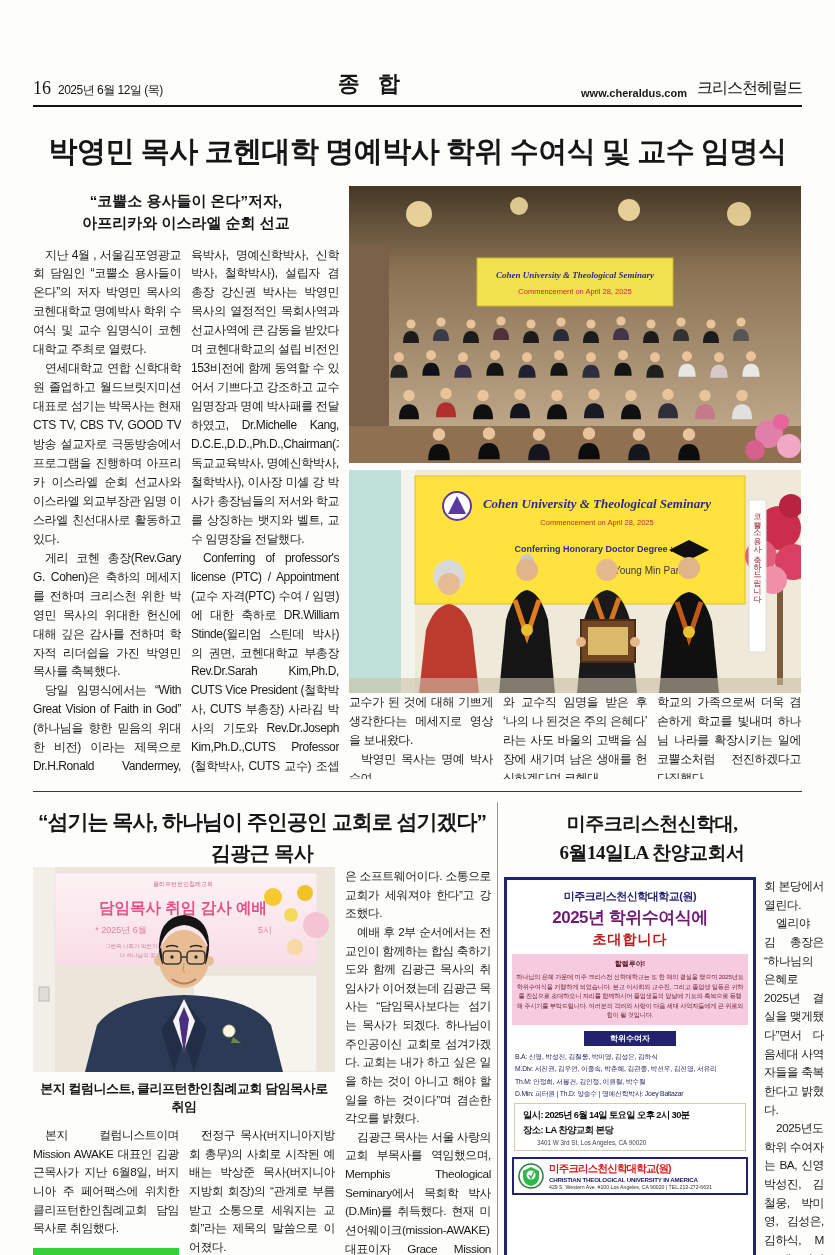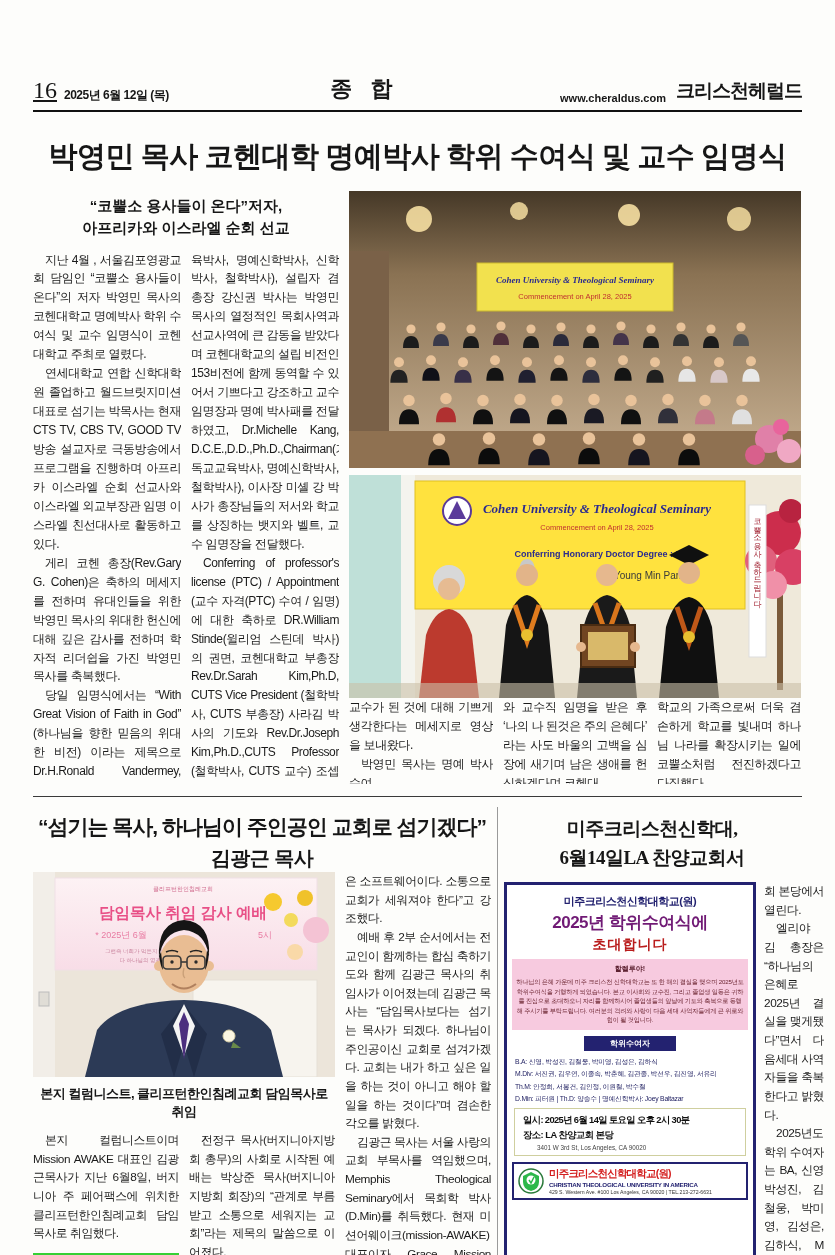--- a/index.html
+++ b/index.html
@@ -3,26 +3,26 @@
 <meta charset="utf-8">
 <style>
   html,body{margin:0;padding:0;background:#e8e8e8;}
   .page{width:835px;height:1255px;background:#fdfdfb;margin:0 auto;position:relative;
         font-family:"Liberation Sans",sans-serif;color:#161616;overflow:hidden;box-sizing:border-box;
         padding:0 33px;}
   
   .hdr{display:flex;justify-content:space-between;align-items:flex-end;padding-top:34px;
        border-bottom:2px solid #111;padding-bottom:6px;}
   .hdr-left{display:flex;align-items:flex-end;gap:7px;}
-  .pageno{font-family:"Liberation Serif",serif;font-size:24px;font-weight:400;text-decoration:underline;}
-  .pdate{font-size:12px;font-weight:bold;letter-spacing:-0.5px;}
+  .pageno{font-family:"Liberation Serif",serif;font-size:18px;font-weight:400;}
+  .pdate{font-size:12px;font-weight:normal;letter-spacing:-0.5px;}
   .section{font-size:22px;font-weight:bold;letter-spacing:6px;}
   .hdr-right{display:flex;align-items:flex-end;gap:10px;}
   .site{font-size:11px;font-weight:bold;}
-  .masthead{font-size:19px;font-weight:700;letter-spacing:-1px;margin-top:44px;}
+  .masthead{font-size:16px;font-weight:400;letter-spacing:-1px;margin-top:44px;}
   
   .headline{font-family:"Liberation Serif",serif;font-size:29px;font-weight:900;text-align:center;
             letter-spacing:-0.5px;margin:25px 0 14px;white-space:nowrap;}
   
   .main-row{display:flex;gap:10px;}
   .left-block{width:306px;flex:none;}
   .subhead{text-align:center;font-size:15px;font-weight:bold;line-height:1.45;margin:4px 0 12px;}
   .cols2{display:flex;gap:10px;height:532px;overflow:hidden;}
   .kcol{width:148px;flex:none;overflow:hidden;}
   .kbody{font-size:12px;line-height:1.58;text-align:justify;letter-spacing:-0.4px;color:#1b1b1b;}
@@ -99,21 +99,21 @@
   <div class="main-row">
     <div class="left-block">
       <div class="subhead">
         <div>“코뿔소 용사들이 온다”저자,</div>
         <div>아프리카와 이스라엘 순회 선교</div>
       </div>
       <div class="cols2">
         <div class="kcol kbody">
           <p>지난 4월 , 서울김포영광교회 담임인 “코뿔소 용사들이 온다”의 저자 박영민 목사의 코헨대학교 명예박사 학위 수여식 및 교수 임명식이 코헨대학교 주최로 열렸다.</p>
           <p>연세대학교 연합 신학대학원 졸업하고 월드브릿지미션 대표로 섬기는 박목사는 현재 CTS TV, CBS TV, GOOD TV 방송 설교자로 극동방송에서 프로그램을 진행하며 아프리카 이스라엘 순회 선교사와 이스라엘 외교부장관 임명 이스라엘 친선대사로 활동하고 있다.</p>
-          <p>게리 코헨 총장(Rev.Gary G. Cohen)은 축하의 메세지를 전하며 유대인들을 위한 박영민 목사의 위대한 헌신에 대해 깊은 감사를 전하며 학자적 리더쉽을 가진 박영민 목사를 축복했다.</p>
+          <p>게리 코헨 총장(Rev.Gary G. Cohen)은 축하의 메세지를 전하며 크리스천 위한 박영민 목사의 위대한 헌신에 대해 깊은 감사를 전하며 학자적 리더쉽을 가진 박영민 목사를 축복했다.</p>
           <p>당일 임명식에서는 “With Great Vision of Faith in God” (하나님을 향한 믿음의 위대한 비전) 이라는 제목으로 Dr.H.Ronald Vandermey, Th.D., Ph.D., D.R.E.,D.Litt.,CUTS President MAIN (H. 로널드 벤더미 박사 (신학박사, 철학박사, 종교교육박사, 문학박사), CUTS 총장)의 축하식의 설교가 있었다.</p>
 
         </div>
         <div class="kcol kbody">
           <p class="cont">육박사, 명예신학박사, 신학박사, 철학박사), 설립자 겸 총장 강신권 박사는 박영민 목사의 열정적인 목회사역과 선교사역에 큰 감동을 받았다며 코헨대학교의 설립 비전인 153비전에 함께 동역할 수 있어서 기쁘다고 강조하고 교수 임명장과 명예 박사패를 전달하였고, Dr.Michelle Kang, D.C.E.,D.D.,Ph.D.,Chairman(기독교교육박사, 명예신학박사, 철학박사), 이사장 미셸 강 박사가 총장님들의 저서와 학교를 상징하는 뱃지와 벨트, 교수 임명장을 전달했다.</p>
           <p>Conferring of professor's license (PTC) / Appointment (교수 자격(PTC) 수여 / 임명)에 대한 축하로 DR.William Stinde(윌리엄 스틴데 박사)의 권면, 코헨대학교 부총장 Rev.Dr.Sarah Kim,Ph.D, CUTS Vice President (철학박사, CUTS 부총장) 사라김 박사의 기도와 Rev.Dr.Joseph Kim,Ph.D.,CUTS Professor (철학박사, CUTS 교수) 조셉김 박사의 축사가 이어졌다.</p>
 
         </div>
       </div>
     </div>

